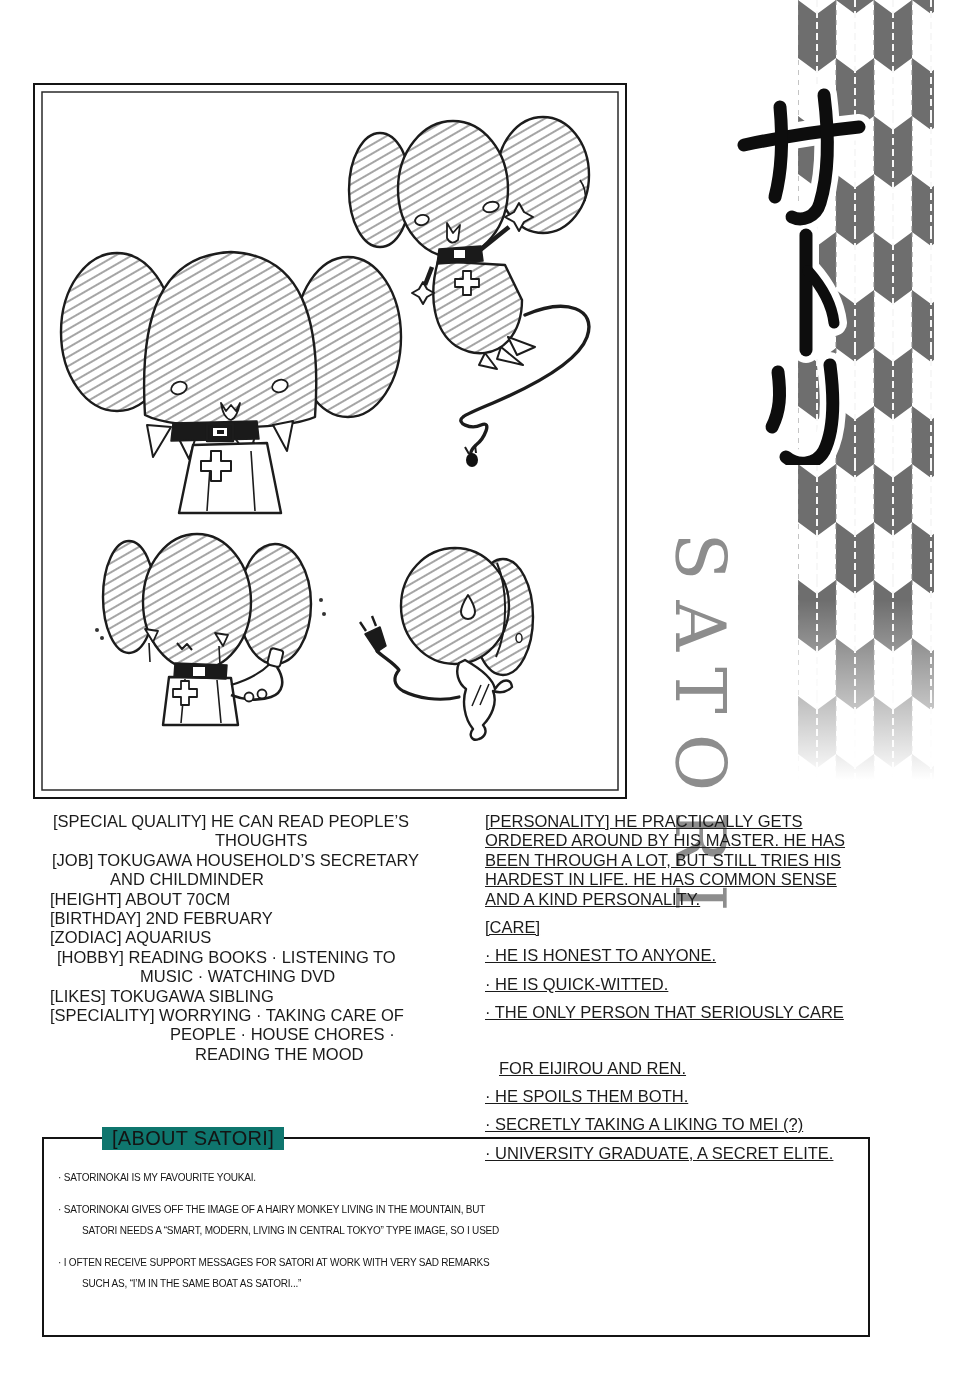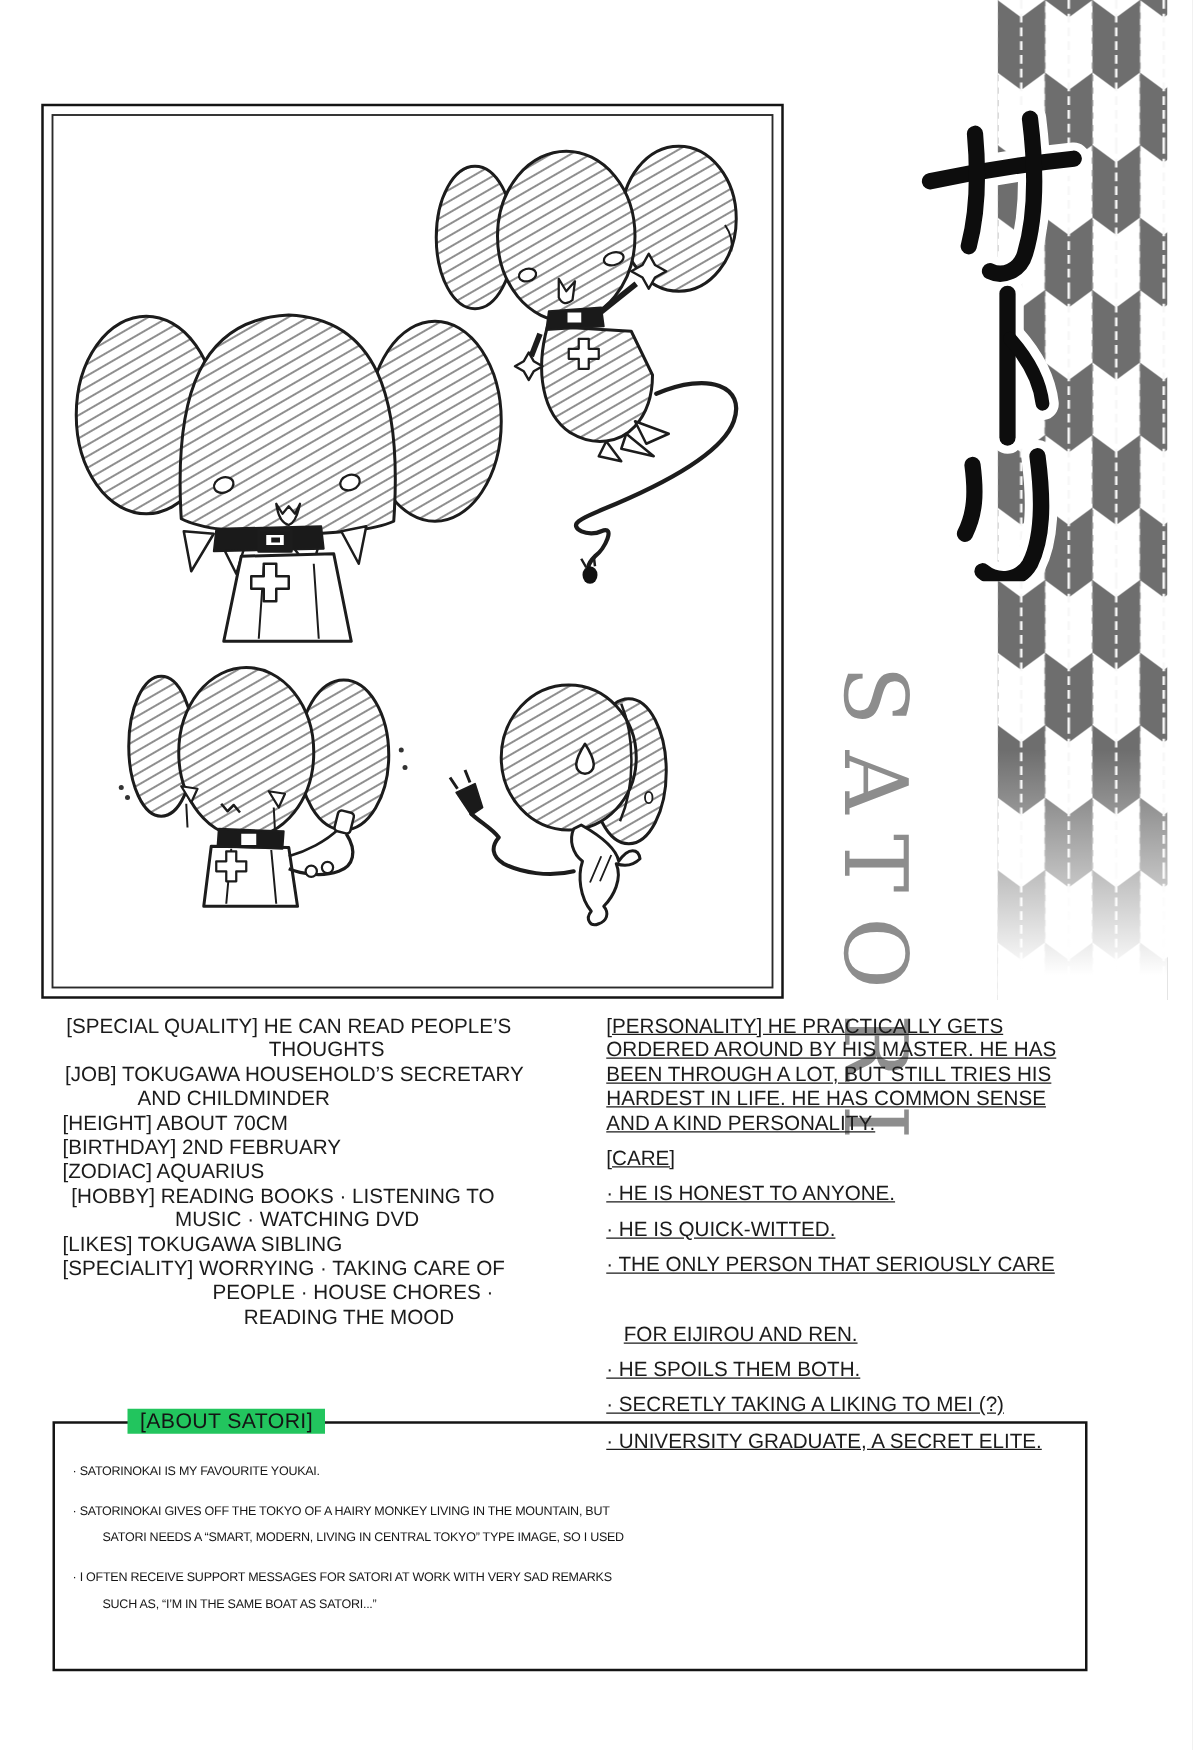--- a/index.html
+++ b/index.html
@@ -21,22 +21,22 @@
   .right-col{left:485px; top:812px; width:440px;text-decoration:underline;}
   .other{margin-top:9px;}
   .bullet{margin-top:9px;}
   .wrap2{padding-left:14px;margin-top:36px;}
   
   .about-box{
     left:42px; top:1137px; width:824px; height:196px;
     border:2.5px solid #141414;
   }
   .about-label{
-    position:absolute; top:-12px; left:58px; background:#22c55e;
-    padding:0 10px; font-size:17px; letter-spacing:.3px; color:#141414;
+    position:absolute; top:-12px; left:58px; background:#0f766e;
+    padding:0 10px; font-size:20px; letter-spacing:.3px; color:#141414;
     white-space:nowrap;
   }
   .about-lines{position:absolute; left:14px; top:28px; font-size:10px;
     line-height:21px; white-space:nowrap; letter-spacing:-.2px; color:#161616;}
   .a-gap{margin-top:11px;}
   .a-ind{padding-left:24px;}
   
   .satori-romaji{
     left:440px; top:692px; width:520px; height:80px;
     transform:rotate(90deg);
@@ -250,20 +250,20 @@
     <div class="ln wrap2">FOR EIJIROU AND REN.</div>
     <div class="ln bullet">· HE SPOILS THEM BOTH.</div>
     <div class="ln bullet">· SECRETLY TAKING A LIKING TO MEI (?)</div>
     <div class="ln bullet">· UNIVERSITY GRADUATE, A SECRET ELITE.</div>
   </div>
 
   <div class="abs about-box">
     <div class="about-label">[ABOUT SATORI]</div>
     <div class="about-lines">
       <div>· SATORINOKAI IS MY FAVOURITE YOUKAI.</div>
-      <div class="a-gap">· SATORINOKAI GIVES OFF THE TOKYO OF A HAIRY MONKEY LIVING IN THE MOUNTAIN, BUT</div>
+      <div class="a-gap">· SATORINOKAI GIVES OFF THE IMAGE OF A HAIRY MONKEY LIVING IN THE MOUNTAIN, BUT</div>
       <div class="a-ind">SATORI NEEDS A “SMART, MODERN, LIVING IN CENTRAL TOKYO” TYPE IMAGE, SO I USED</div>
       <div class="a-gap">· I OFTEN RECEIVE SUPPORT MESSAGES FOR SATORI AT WORK WITH VERY SAD REMARKS</div>
       <div class="a-ind">SUCH AS, “I’M IN THE SAME BOAT AS SATORI...”</div>
     </div>
   </div>
 
 </div>
 
 </body></html>

